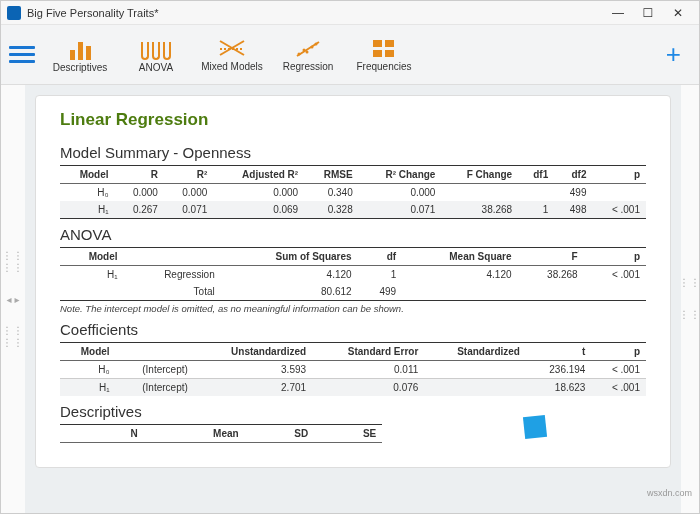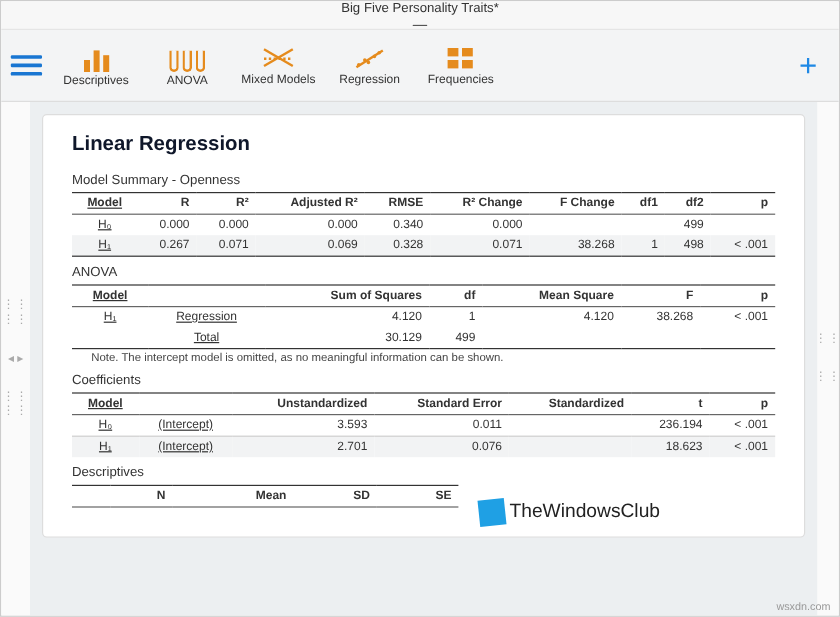--- a/index.html
+++ b/index.html
@@ -1,49 +1,49 @@
 <!DOCTYPE html>
 <html><head>
 <meta charset="utf-8">
 <style>
 * { box-sizing: border-box; margin: 0; padding: 0; }
 body { font-family: "Segoe UI", Arial, sans-serif; font-size: 11px; color: #333; background: #fff; width: 700px; height: 514px; overflow: hidden; border: 1px solid #ccc; display: flex; flex-direction: column; }
-.titlebar { height: 24px; display: flex; align-items: center; padding: 0 6px; border-bottom: 1px solid #e5e5e5; background: #f7f7f7; flex-direction: column; }
+.titlebar { height: 24px; display: flex; align-items: center; padding: 0 6px; border-bottom: 1px solid #e5e5e5; background: #f7f7f7; }
 .titlebar .icon { width: 14px; height: 14px; background: #0b64b4; border-radius: 2px; margin-right: 6px; }
 .titlebar .title { flex: 1; font-size: 11px; color: #333; }
 .winbtn { width: 30px; height: 20px; display: flex; align-items: center; justify-content: center; font-size: 12px; color: #333; }
 .toolbar { height: 60px; display: flex; align-items: center; background: #f3f4f5; border-bottom: 1px solid #ddd; padding: 0 8px; gap: 2px; }
 .ham { width: 26px; height: 26px; display: flex; flex-direction: column; justify-content: center; gap: 4px; margin-right: 6px; cursor: pointer; }
 .ham span { height: 3px; background: #1976d2; border-radius: 1px; }
 .tbtn { display: flex; flex-direction: column; align-items: center; justify-content: center; min-width: 74px; height: 54px; border-radius: 4px; cursor: pointer; }
 .tico { width: 30px; height: 24px; display: flex; align-items: flex-end; justify-content: center; gap: 3px; }
 .bar { width: 5px; background: #e58b1d; }
 .flask { width: 14px; height: 18px; border: 2px solid #e58b1d; border-top: none; border-radius: 0 0 6px 6px; position: relative; }
 .flask::before { content: ""; position: absolute; top: -4px; left: 2px; right: 2px; height: 2px; background: #e58b1d; }
 .tlbl { font-size: 10px; color: #333; margin-top: 2px; }
 .spacer { flex: 1; }
 .plus { font-size: 26px; font-weight: 300; color: #1e88e5; padding: 0 10px; cursor: pointer; }
 .page-wrap { flex: 1; display: flex; overflow: hidden; }
 .gutter { width: 24px; background: #fafafa; display: flex; flex-direction: column; align-items: center; justify-content: center; gap: 20px; color: #aaa; font-size: 10px; }
 .gdots { letter-spacing: 1px; line-height: 1.2; }
 .page { flex: 1; background: #eceff1; padding: 10px; overflow: auto; position: relative; }
 .sheet { background: #fff; border: 1px solid #ddd; border-radius: 4px; padding: 14px 24px 24px; position: relative; }
-h1 { font-size: 17px; font-weight: bold; color: #0f172a; margin-bottom: 14px; }
-.secttl { font-size: 11px; color: #333; margin: 7px 0 4px; }
+h1 { font-size: 17px; font-weight: bold; color: #4d7c0f; margin-bottom: 14px; }
+.secttl { font-size: 15px; color: #333; margin: 7px 0 4px; }
 table { width: 100%; border-collapse: collapse; font-size: 10px; }
 th, td { padding: 3px 6px; text-align: right; white-space: nowrap; }
-th:first-child, td:first-child, .left { text-align: center; text-decoration: underline; }
+th:first-child, td:first-child, .left { text-align: right; }
 thead tr { border-top: 1px solid #333; border-bottom: 1px solid #666; }
 tbody tr.lastrow { border-bottom: 1px solid #333; }
 tbody tr.thin { border-bottom: 1px solid #ccc; }
 tr.alt { background: #f2f3f4; }
-.note { font-size: 9.5px; color: #444; margin-top: 2px; margin-left: 16px; }
+.note { font-size: 9.5px; font-style: italic; color: #444; margin-top: 2px; }
 .watermark { position: absolute; right: 120px; top: 320px; display: flex; align-items: center; font-size: 16px; font-weight: 500; color: #222; pointer-events: none; }
 .wm-sq { width: 22px; height: 22px; background: #1fa0e4; transform: rotate(-6deg); margin-right: 4px; }
-.siteurl { position: absolute; bottom: 4px; right: 8px; font-size: 9px; color: #999; }
+.siteurl { position: absolute; bottom: 16px; right: 8px; font-size: 9px; color: #999; }
 .svg-icon { width: 28px; height: 22px; }
 </style>
 </head>
 <body>
 
 <div class="titlebar">
   <div class="icon"></div>
   <div class="title">Big Five Personality Traits*</div>
   <div class="winbtn">—</div>
   <div class="winbtn">☐</div>
@@ -187,21 +187,21 @@
               <td class="left">Regression</td>
             <td>4.120</td>
               <td>1</td>
             <td>4.120</td>
               <td>38.268</td>
               <td>&lt; .001</td>
           </tr>
           <tr class="lastrow">
             <td class="left"></td>
               <td class="left">Total</td>
-            <td>30.129</td>
+            <td>80.612</td>
               <td>499</td>
             <td></td>
               <td></td>
               <td></td>
           </tr>
         </tbody>
       </table>
       <div class="note">Note. The intercept model is omitted, as no meaningful information can be shown.</div>
 
       <div class="secttl">Coefficients</div>
@@ -247,21 +247,20 @@
           <th>N</th>
           <th>Mean</th>
           <th>SD</th>
           <th>SE</th>
         </tr>
           </thead>
       </table>
 
       <div class="watermark">
         <div class="wm-sq"></div>
-        <span>TheWindowsClub</span>
       </div>
     </div>
   </div>
 
   <div class="gutter" style="width:18px">
     <div class="gdots">⋮⋮</div>
     <div class="gdots">⋮⋮</div>
   </div>
 </div>
 

